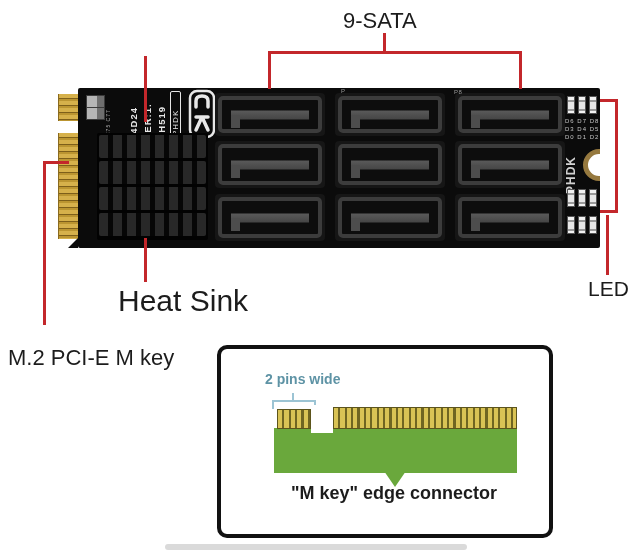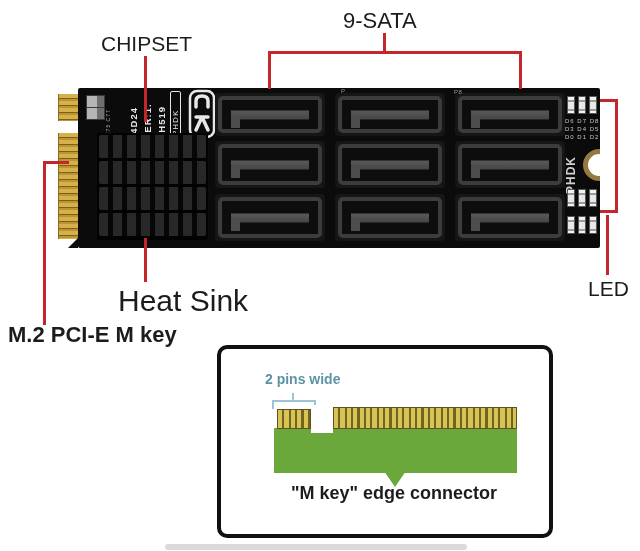--- a/index.html
+++ b/index.html
@@ -169,35 +169,34 @@
         <div class="pad"></div>
         <div class="pad"></div>
     </div>
     <div class="ledrow" style="top:128px;">
       <div class="pad"></div>
         <div class="pad"></div>
         <div class="pad"></div>
     </div>
   </div>
 
-  <div class="lbl b" style="left:101px;top:32px;font-size:21px;">CHIPSET</div>
   <div class="red" style="left:144px;top:56px;width:3px;height:66px;"></div>
 
   <div class="lbl b" style="left:343px;top:8px;font-size:22px;">9-SATA</div>
   <div class="red" style="left:383px;top:33px;width:3px;height:20px;"></div>
   <div class="red" style="left:268px;top:51px;width:254px;height:3px;"></div>
   <div class="red" style="left:268px;top:51px;width:3px;height:38px;"></div>
   <div class="red" style="left:519px;top:51px;width:3px;height:38px;"></div>
 
   <div class="red" style="left:144px;top:238px;width:3px;height:44px;"></div>
   <div class="lbl b" style="left:118px;top:284px;font-size:30px;">Heat Sink</div>
 
   <div class="red" style="left:43px;top:161px;width:26px;height:3px;"></div>
   <div class="red" style="left:43px;top:161px;width:3px;height:164px;"></div>
-  <div class="lbl" style="left:8px;top:322px;font-size:22px;font-weight:bold;">M.2 PCI-E M key</div>
+  <div class="lbl" style="left:8px;top:345px;font-size:22px;">M.2 PCI-E M key</div>
 
   <div class="red" style="left:615px;top:99px;width:3px;height:114px;"></div>
   <div class="red" style="left:600px;top:99px;width:18px;height:3px;"></div>
   <div class="red" style="left:600px;top:210px;width:18px;height:3px;"></div>
   <div class="red" style="left:606px;top:215px;width:3px;height:60px;"></div>
   <div class="lbl b" style="left:588px;top:277px;font-size:21px;text-align:center;">LED</div>
 
   <div id="inset">
     <div class="note">2 pins wide</div>
     <div class="brace" style="left:71px;top:44px;width:2px;height:8px;"></div>

